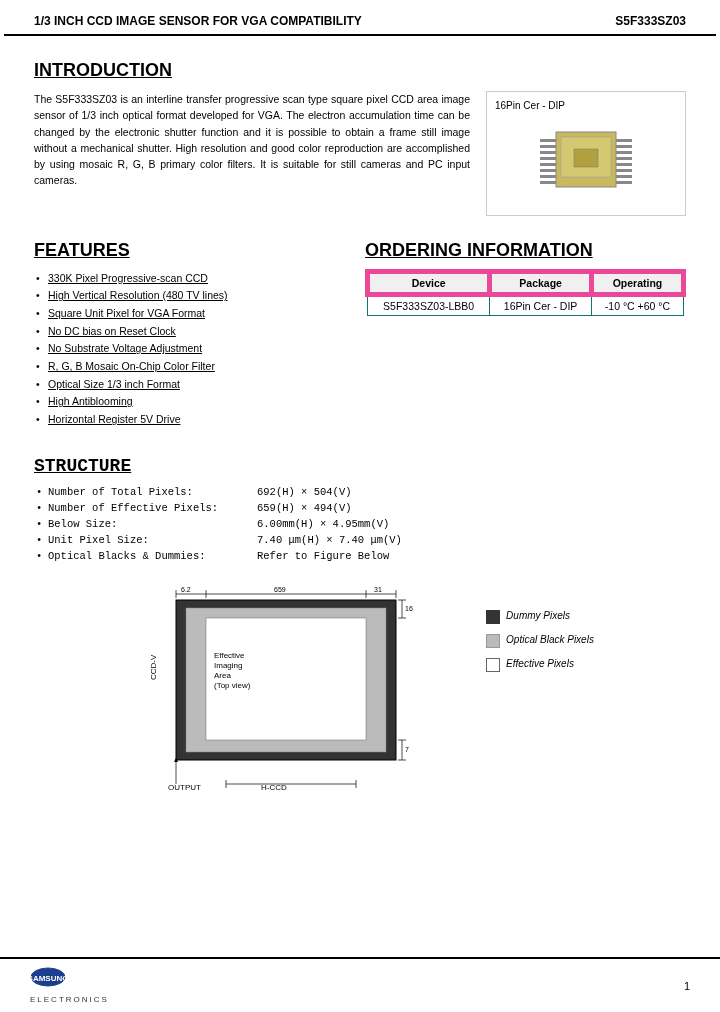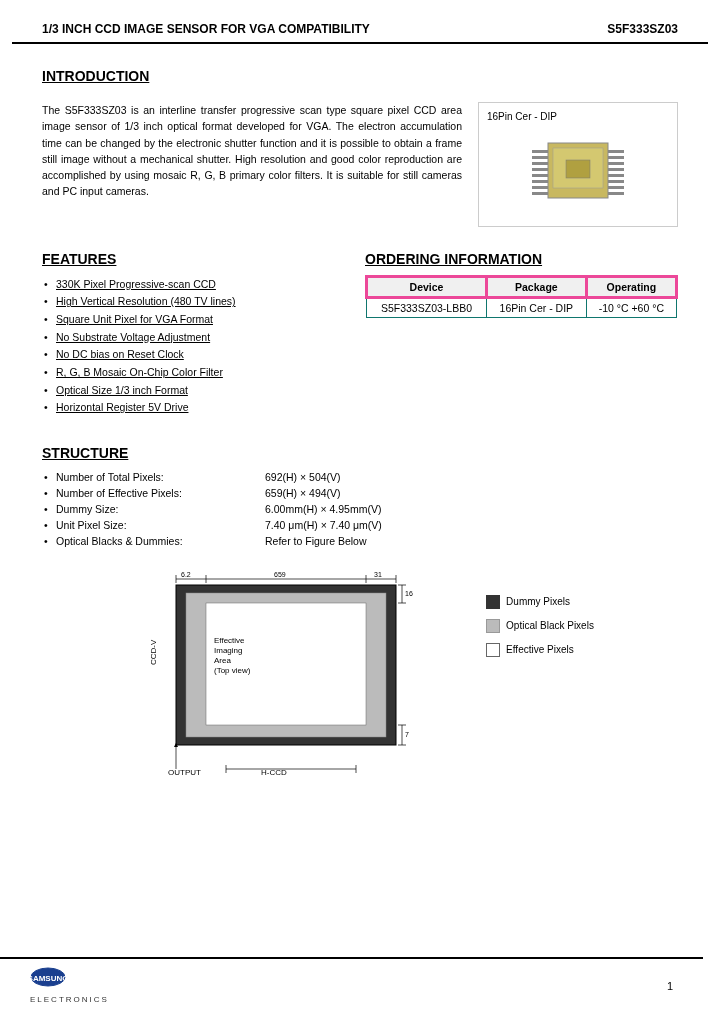--- a/index.html
+++ b/index.html
@@ -8,21 +8,21 @@
       min-height: 1012px;
       background: #fff;
       font-family: Arial, Helvetica, sans-serif;
       font-size: 11px;
       color: #000;
       position: relative;
     }
     .page {
       width: 720px;
       min-height: 1012px;
-      padding: 12px;
+      padding: 4px;
       position: relative;
     }
     
     .header {
       display: flex;
       justify-content: space-between;
       align-items: center;
       padding: 10px 30px 6px 30px;
       border-bottom: 2px solid #000;
     }
@@ -33,31 +33,31 @@
     .header-model {
       font-size: 12px;
       font-weight: bold;
     }
     
     .content {
       padding: 10px 30px;
     }
     
     .section-title {
-      font-size: 14px;
+      font-size: 18px;
       font-weight: bold;
       text-decoration: underline;
       margin-bottom: 8px;
       margin-top: 14px;
     }
     
     .intro-section {
       display: flex;
       gap: 16px;
-      margin-top: 18px;
+      margin-top: 10px;
     }
     .intro-text {
       flex: 1;
       font-size: 10.5px;
       line-height: 1.55;
       text-align: justify;
     }
     .intro-image-box {
       width: 200px;
       flex-shrink: 0;
@@ -106,34 +106,35 @@
       left: 2px;
     }
     
     .ordering-table {
       width: 100%;
       border-collapse: collapse;
       font-size: 10.5px;
       margin-top: 4px;
     }
     .ordering-table th {
-      border: 3px solid #ec4899;
+      border: 5px solid #ec4899;
       padding: 3px 6px;
       font-weight: bold;
       text-align: center;
       background: #f0f0f0;
     }
     .ordering-table td {
       border: 1px solid #0f766e;
       padding: 3px 6px;
       text-align: center;
     }
     
     .structure-section {
       margin-top: 28px;
+      font-family: Liberation Mono, monospace;
     }
     .structure-list {
       list-style: none;
       padding: 0;
     }
     .structure-list li {
       padding: 2px 0 2px 14px;
       font-size: 10.5px;
       position: relative;
       display: flex;
@@ -163,38 +164,39 @@
     }
     .legend-area {
       display: flex;
       flex-direction: column;
       gap: 10px;
       margin-top: 30px;
       font-size: 10px;
     }
     .legend-item {
       display: flex;
-      align-items: center;
+      align-items: flex-start;
       gap: 6px;
+      font-style: italic;
     }
     .legend-box {
       width: 14px;
       height: 14px;
       border: 1px solid #666;
       flex-shrink: 0;
     }
     .legend-box.dark { background: #333; border-color: #333; }
     .legend-box.gray { background: #bbb; border-color: #999; }
     .legend-box.white { background: #fff; border-color: #666; }
     
     .footer {
       position: absolute;
       bottom: 0;
       left: 0;
-      right: 17px;
+      right: 0;
       border-top: 2px solid #000;
       padding: 8px 30px;
       display: flex;
       align-items: center;
       justify-content: space-between;
     }
     .footer-logo {
       display: flex;
       flex-direction: column;
       align-items: flex-start;
@@ -256,24 +258,25 @@
       </div>
     </div>
 
     <div class="features-ordering">
       <div class="features-col">
         <div class="section-title">FEATURES</div>
         <ul class="bullet-list">
           <li>330K Pixel Progressive-scan CCD</li>
           <li>High Vertical Resolution (480 TV lines)</li>
           <li>Square Unit Pixel for VGA Format</li>
+          <li>No DC bias on Reset Clock</li>
           <li>No Substrate Voltage Adjustment</li>
-          <li>No DC bias on Reset Clock</li>
           <li>R, G, B Mosaic On-Chip Color Filter</li>
           <li>Optical Size 1/3 inch Format</li>
+          <li>High Antiblooming</li>
           <li>Horizontal Register 5V Drive</li>
         </ul>
       </div>
       <div class="ordering-col">
         <div class="section-title">ORDERING INFORMATION</div>
         <table class="ordering-table">
           <thead>
             <tr>
               <th>Device</th>
               <th>Package</th>
@@ -296,21 +299,21 @@
       <ul class="structure-list">
         <li>
           <span class="struct-label">Number of Total Pixels:</span>
           <span class="struct-value">692(H) × 504(V)</span>
         </li>
         <li>
           <span class="struct-label">Number of Effective Pixels:</span>
           <span class="struct-value">659(H) × 494(V)</span>
         </li>
         <li>
-          <span class="struct-label">Dummy Size:</span>
+          <span class="struct-label">Below Size:</span>
           <span class="struct-value">6.00mm(H) × 4.95mm(V)</span>
         </li>
         <li>
           <span class="struct-label">Unit Pixel Size:</span>
           <span class="struct-value">7.40 μm(H) × 7.40 μm(V)</span>
         </li>
         <li>
           <span class="struct-label">Optical Blacks &amp; Dummies:</span>
           <span class="struct-value">Refer to Figure Below</span>
         </li>

